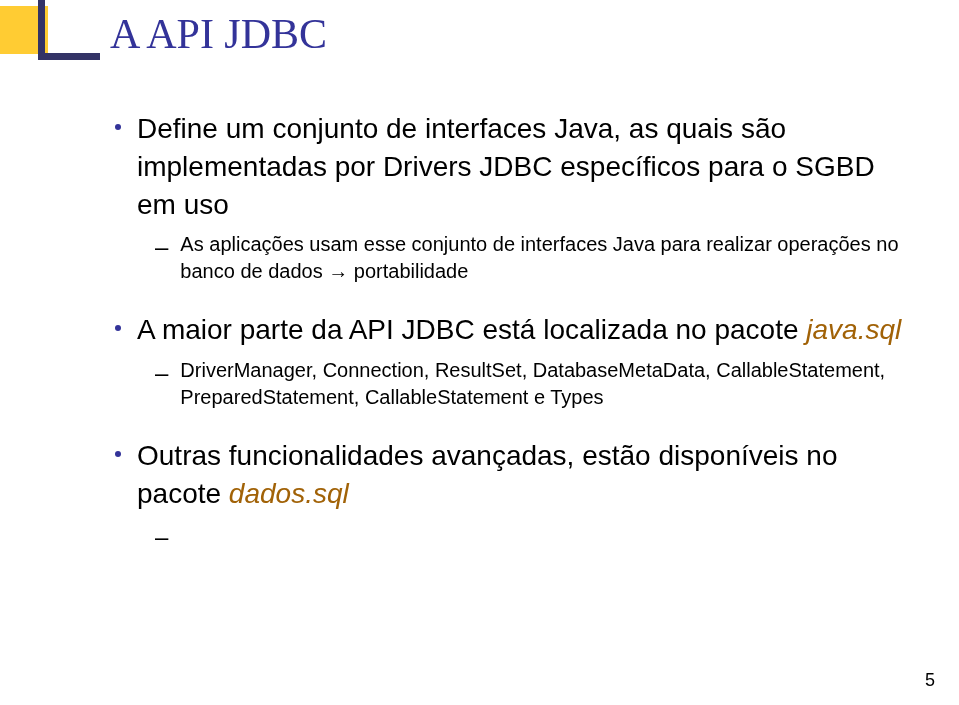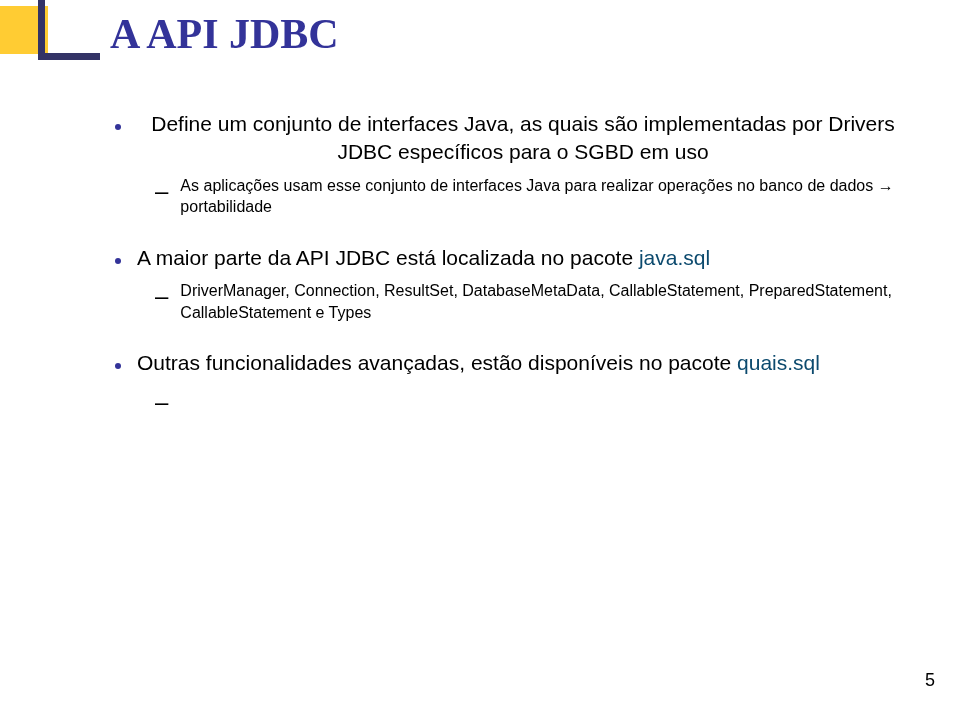--- a/index.html
+++ b/index.html
@@ -42,21 +42,21 @@
     height: 60px;
     background: #333366;
   }
   .slide-title {
     position: absolute;
     top: 10px;
     left: 110px;
     font-family: "Times New Roman", Times, serif;
     font-size: 42px;
     color: #333399;
-    font-weight: bold;
+    font-weight: normal;
   }
   .content {
     position: absolute;
     top: 110px;
     left: 115px;
     right: 50px;
     color: #000000;
   }
   .bullet-l1 {
     display: flex;
@@ -66,43 +66,42 @@
   .bullet-l1 .dot {
     width: 6px;
     height: 6px;
     background: #333399;
     border-radius: 50%;
     flex-shrink: 0;
     margin-top: 14px;
     margin-right: 16px;
   }
   .bullet-l1 .txt {
-    font-size: 21px;
+    font-size: 28px;
     line-height: 1.35;
-    text-align: center;
   }
   .bullet-l2 {
     display: flex;
     align-items: flex-start;
     margin-left: 40px;
     margin-bottom: 6px;
   }
   .bullet-l2 .dash {
     font-size: 24px;
     flex-shrink: 0;
     margin-right: 12px;
     color: #000;
     line-height: 1.3;
   }
   .bullet-l2 .txt {
-    font-size: 16px;
+    font-size: 20px;
     line-height: 1.35;
   }
   .gap { height: 20px; }
-  .italic { color: #0c4a6e; }
+  .italic { font-style: italic; color: #a16207; }
   .page-num {
     position: absolute;
     bottom: 14px;
     right: 24px;
     font-size: 18px;
     color: #000;
     font-family: Arial, sans-serif;
   }
 </style>
 </head>
@@ -138,21 +137,21 @@
   <div class="bullet-l2">
     <span class="dash">–</span>
     <span class="txt">DriverManager, Connection, ResultSet, DatabaseMetaData, CallableStatement, PreparedStatement, CallableStatement e Types</span>
   </div>
 
   <div class="gap"></div>
 
   <div class="bullet-l1">
     <span class="dot"></span>
     <span class="txt">
-      <span>Outras funcionalidades avançadas, estão disponíveis no pacote </span><span class="italic">quais.sql</span>
+      <span>Outras funcionalidades avançadas, estão disponíveis no pacote </span><span class="italic">dados.sql</span>
     </span>
   </div>
   <div class="bullet-l2">
     <span class="dash">–</span>
   </div>
 
 </div>
 
 <div class="page-num">5</div>
 

